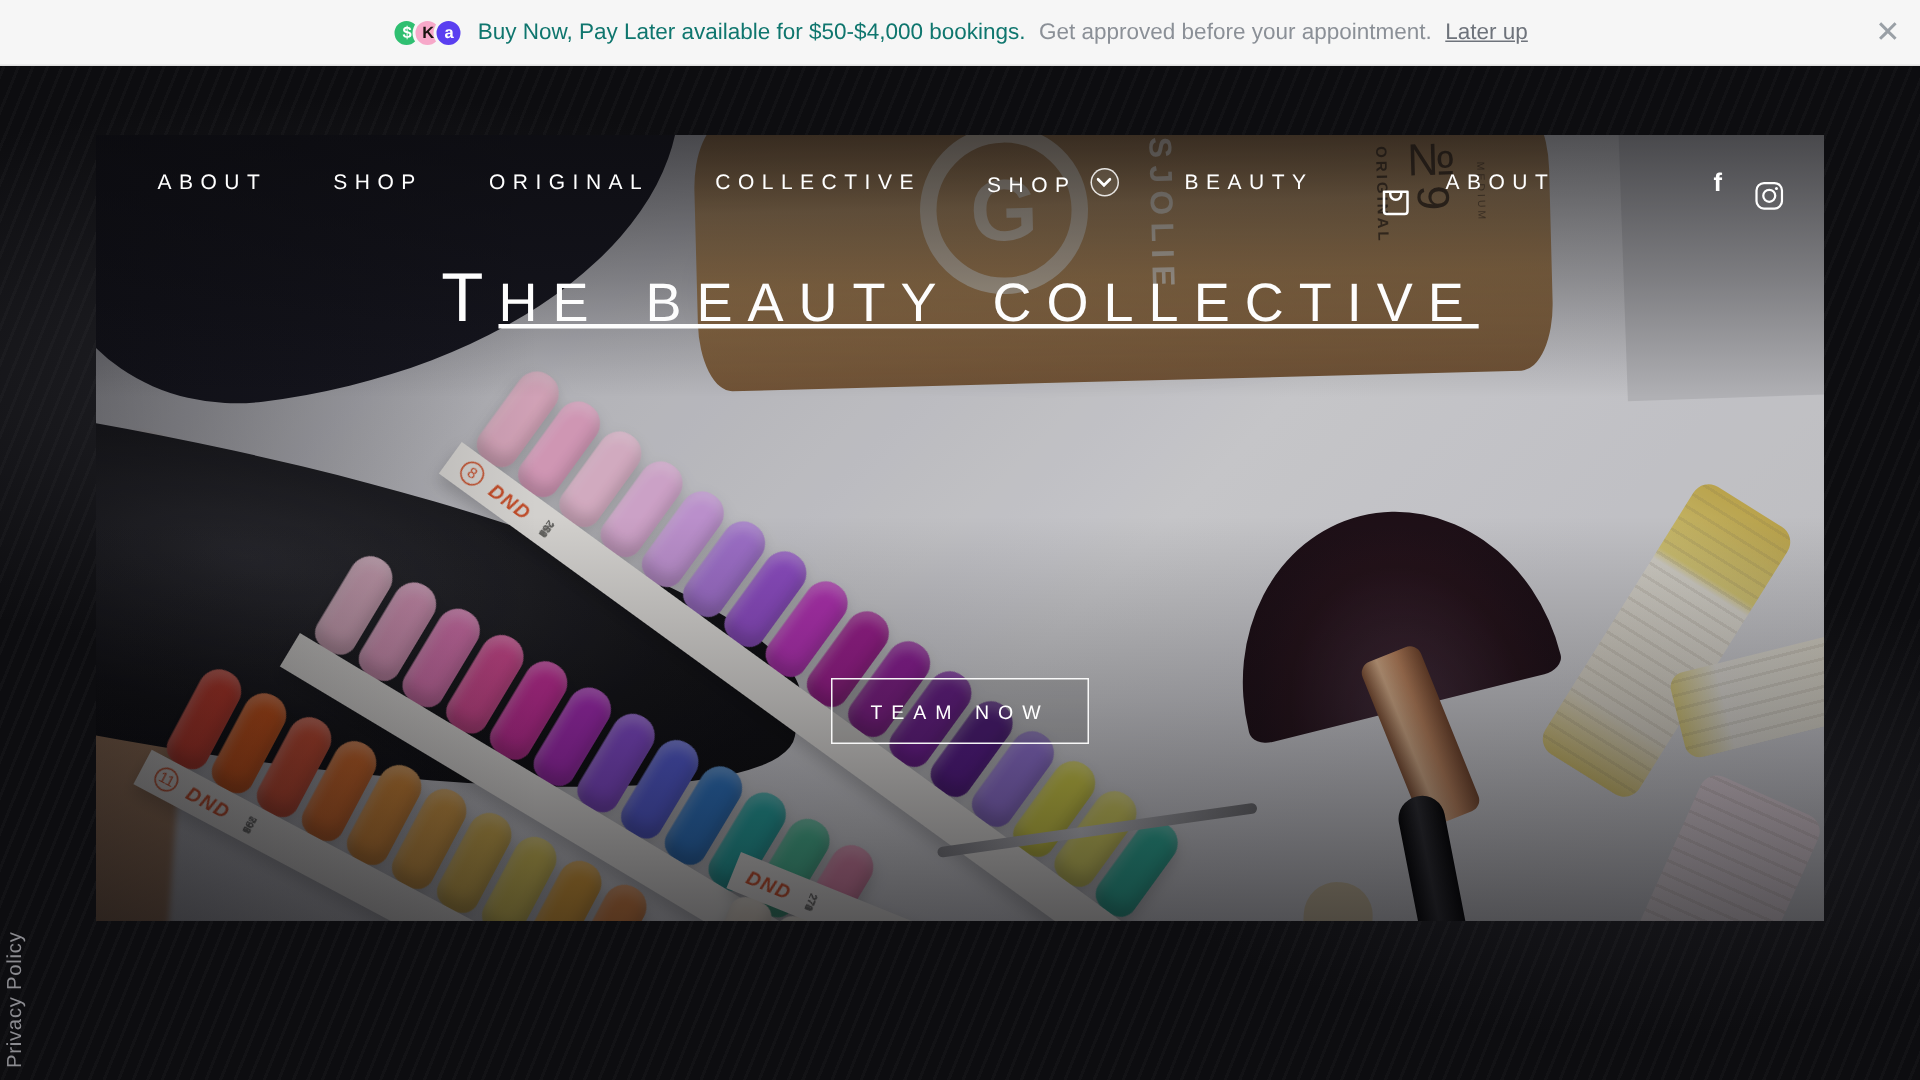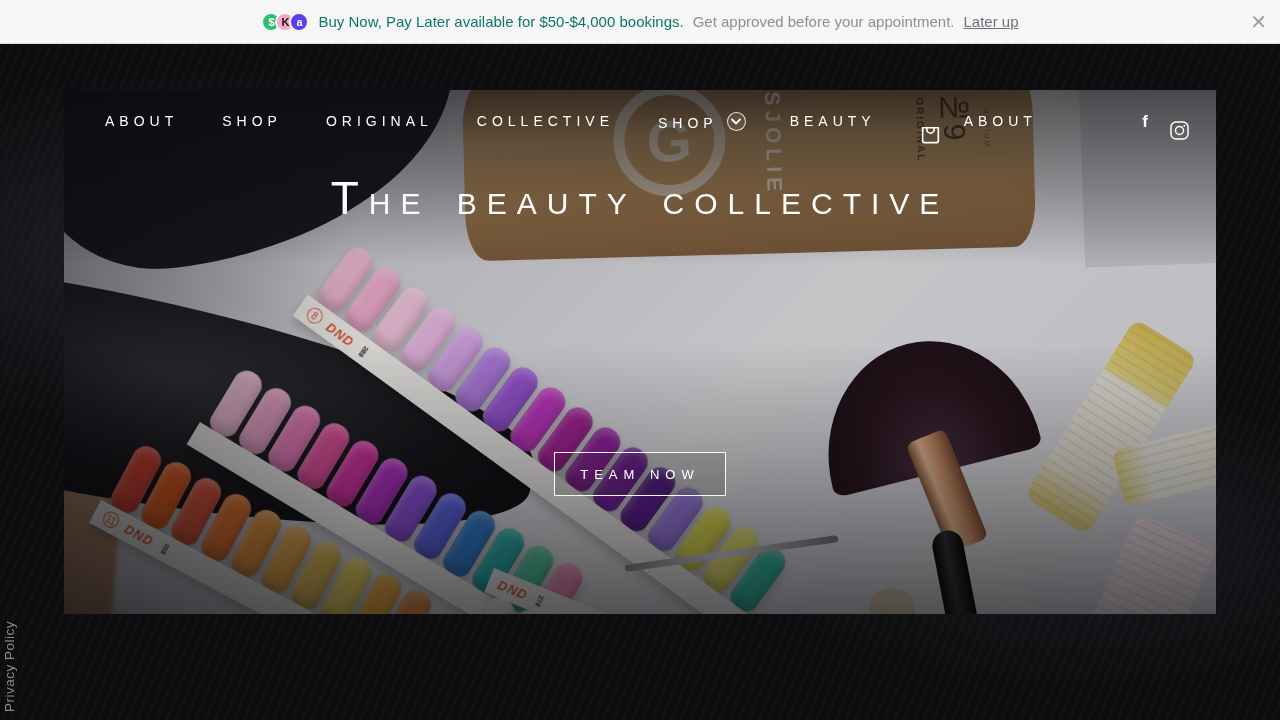--- a/index.html
+++ b/index.html
@@ -130,21 +130,21 @@
     background:rgba(130,118,104,.30); display:inline-flex; align-items:center; justify-content:center; cursor:pointer; }
   .bag { position:relative; cursor:pointer; display:flex; }
   .socials { position:relative; margin-left:auto; display:flex; align-items:center; gap:22px; }
   .fb { position:relative; color:#fff; font-weight:700; font-size:17px; cursor:pointer; line-height:1; }
   .ig { position:relative; cursor:pointer; display:flex; }
 
   
   .hero-title { left:0; right:0; top:85px; text-align:center; color:#fdfdfd; z-index:25;
     letter-spacing:10px; word-spacing:8px; white-space:nowrap; }
   .t-init { position:relative; font-size:46px; line-height:1; vertical-align:baseline; }
-  .t-rest { position:relative; font-size:30px; }
+  .t-rest { position:relative; font-size:36px;text-decoration:underline; }
   .book-now { left:490px; top:362px; width:172px; height:44px; border:1.5px solid rgba(255,255,255,.95);
     background:rgba(25,25,28,.15); color:#fff; font-size:13px; letter-spacing:6px;
     display:flex; align-items:center; justify-content:center; cursor:pointer; z-index:25; }
 </style>
 </head>
 <body>
 
 <div class="banner">
   <span class="bnpl-icons">
     <span class="bnpl" style="background: rgb(47, 191, 113); color: rgb(255, 255, 255);">$</span>

